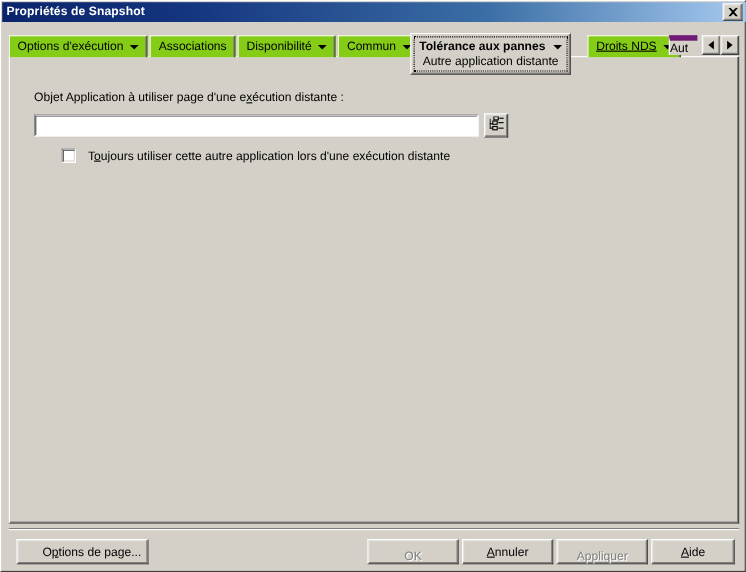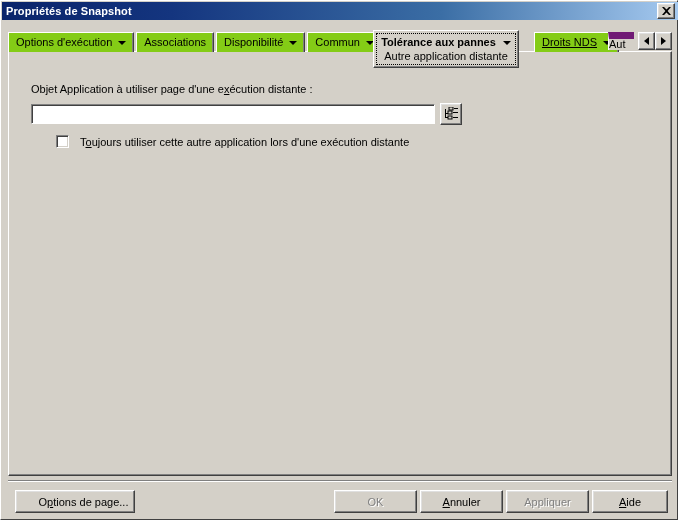--- a/index.html
+++ b/index.html
@@ -159,21 +159,21 @@
 
   
   #tab-partial {
     position: absolute;
     left: 607px;
     top: 31px;
     width: 26px;
     height: 18px;
     box-sizing: border-box;
     background: #d4d0c8;
-    border-top: 7px solid #701a75;
+    border-top: 5px solid #701a75;
     border-left: 1px solid #ffffff;
     overflow: hidden;
     display: flex;
     align-items: flex-end;
     padding-left: 0;
     cursor: default;
     z-index: 2;
   }
 
   
@@ -324,21 +324,21 @@
     border-right: 1px solid #404040;
     border-bottom: 1px solid #404040;
     box-shadow: inset -1px -1px 0 #808080, inset 1px 1px 0 #dfdfdf;
     display: flex;
     align-items: center;
     justify-content: center;
     font-size: 11px;
     cursor: default;
     white-space: nowrap;
   }
-  .btn.disabled { color: #808080; text-shadow: 1px 1px 0 #ffffff; }
+  .btn.disabled { color: #808080; text-shadow: 1px 1px 0 #ffffff; align-items: flex-end; }
 
   #btn-page-options { left: 14px;  top: 489px; width: 120px; padding-left: 17px; }
   #btn-ok           { left: 333px; top: 489px; width: 83px; }
   #btn-cancel       { left: 419px; top: 489px; width: 83px; }
   #btn-apply        { left: 505px; top: 489px; width: 83px; }
   #btn-help         { left: 591px; top: 489px; width: 76px; }
 </style>
 </head>
 <body>
 

